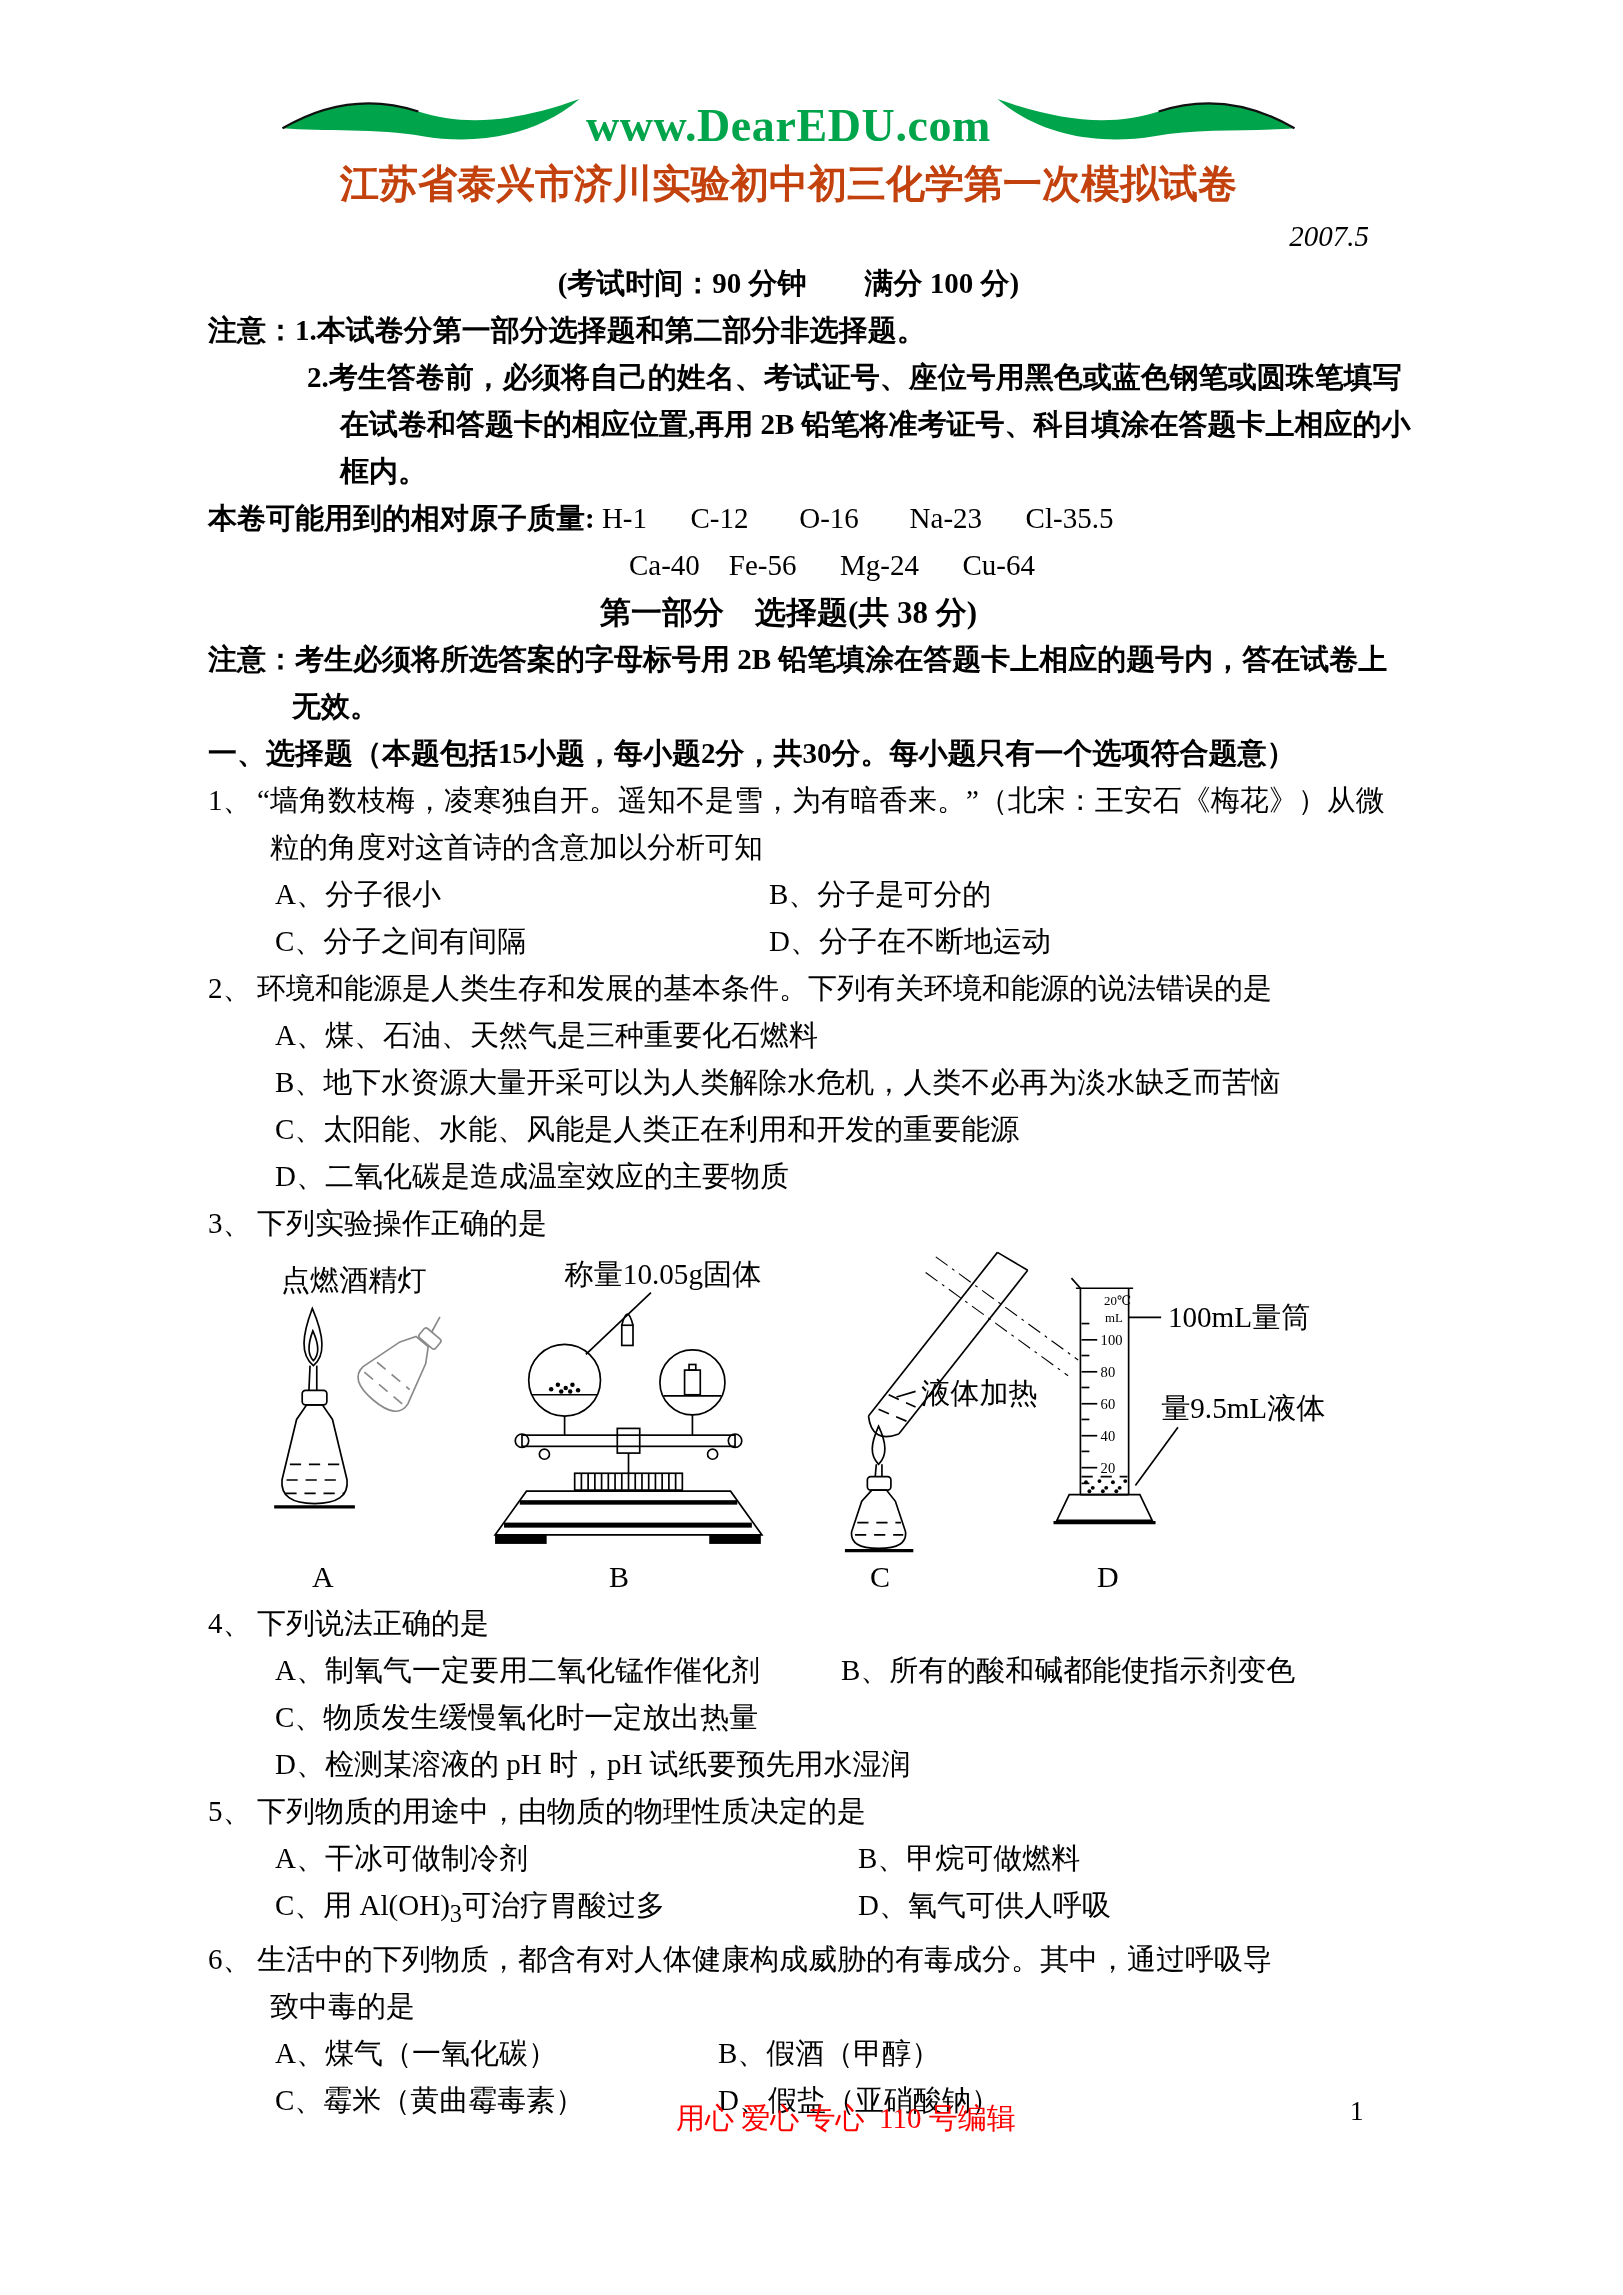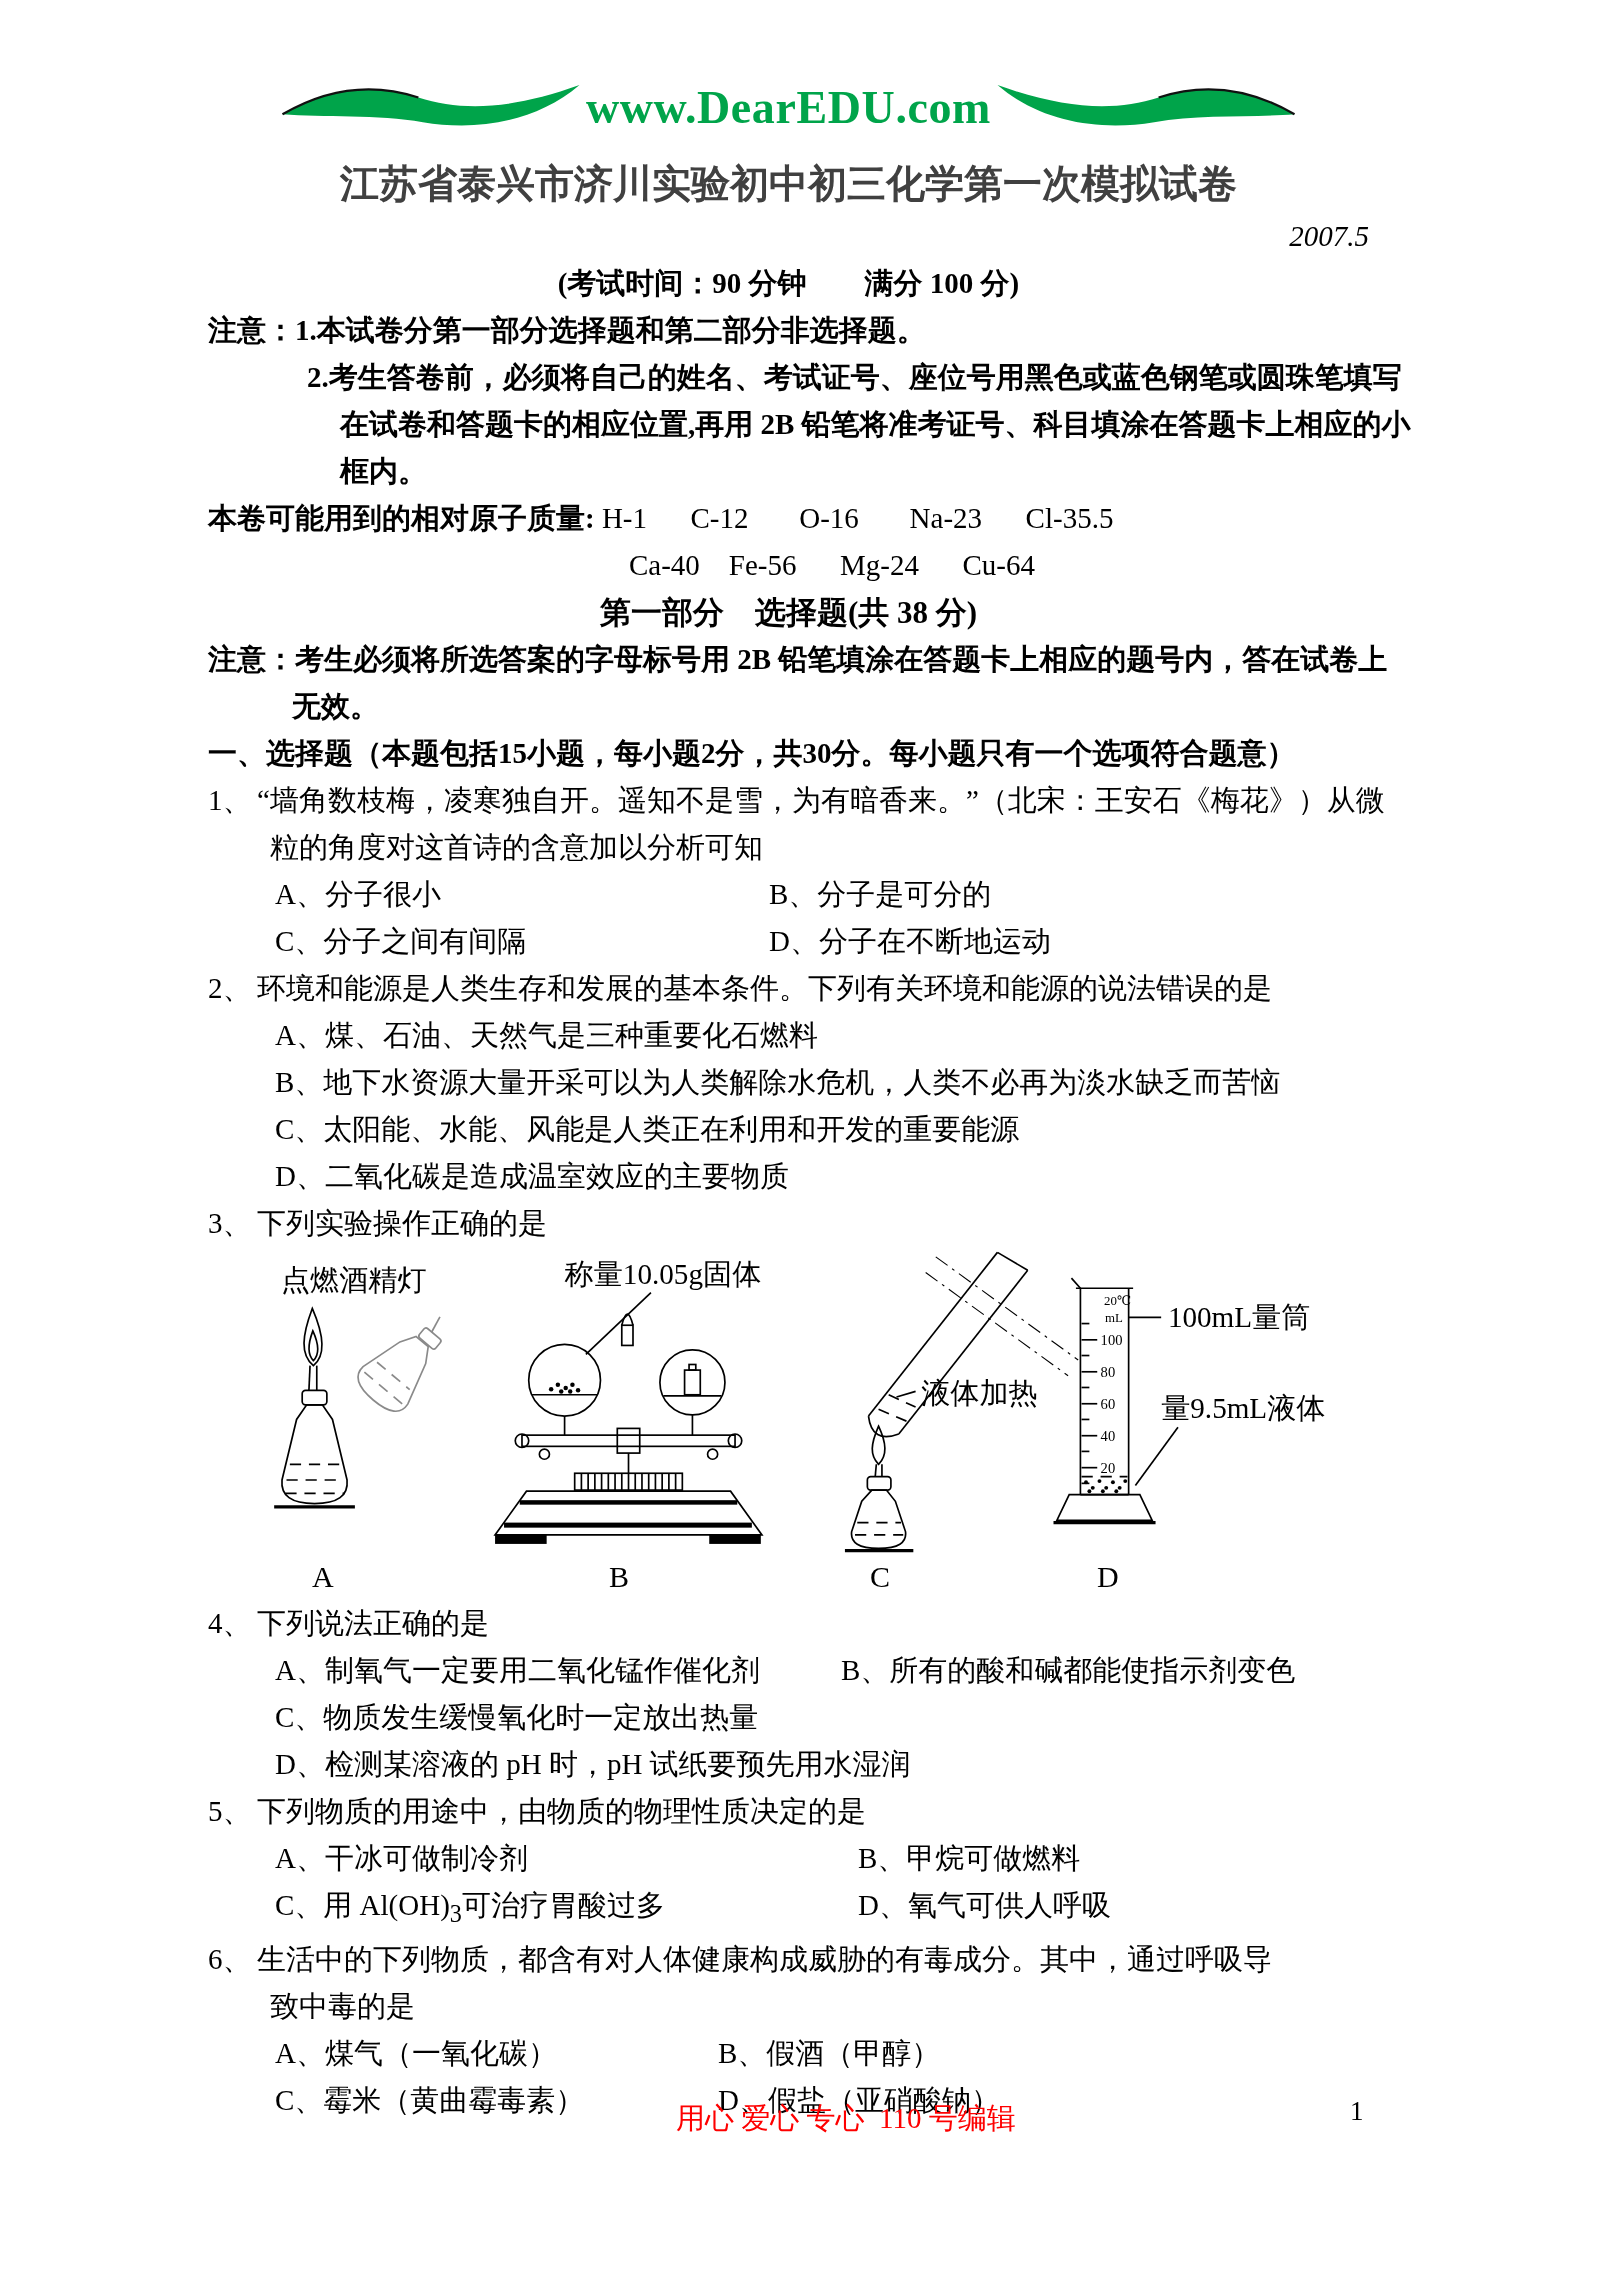--- a/index.html
+++ b/index.html
@@ -10,25 +10,25 @@
   .bold{font-weight:bold;}
   .center{text-align:center;}
   .right{text-align:right;}
   .pre{white-space:pre;}
   .ind110{padding-left:62px;}
   .ind120{padding-left:67px;}
   .ind150{padding-left:84px;}
   .ind176{padding-left:99px;}
   .ind235{padding-left:132px;}
   .ind750{padding-left:421px;}
-  .logo-row{display:flex;align-items:center;justify-content:center;gap:2px;height:90px;}
+  .logo-row{display:flex;align-items:flex-end;justify-content:center;gap:2px;height:90px;}
   .swoosh{width:306px;height:62px;}
   .swoosh.right{transform:scaleX(-1);}
   .logo-text{color:#00a44a;font-weight:bold;font-size:46px;letter-spacing:0.6px;}
-  .title{font-size:39px;line-height:58px;color:#404040;font-weight:bold;text-align:center;margin-top:3.4px;}
+  .title{font-size:39px;line-height:58px;color:#c2410c;font-weight:bold;text-align:center;margin-top:3.4px;}
   .date{font-size:29px;line-height:47px;text-align:right;padding-right:0;font-style:italic;}
   .heading{font-size:31px;}
   .qnum{display:inline-block;margin-right:5.6px;}
   .optrow{display:flex;}
   .optrow .col{display:inline-block;}
   .w880{width:494px;}
   .w1010{width:566px;}
   .w1040{width:583px;}
   .w790{width:443px;}
   .figure{position:relative;width:1155px;height:303px;margin-top:2.2px;}

